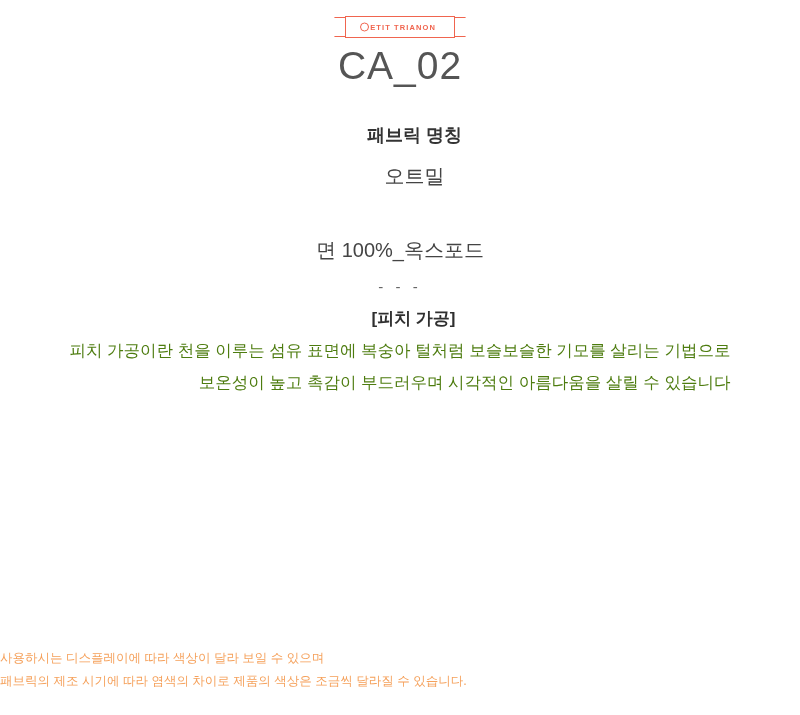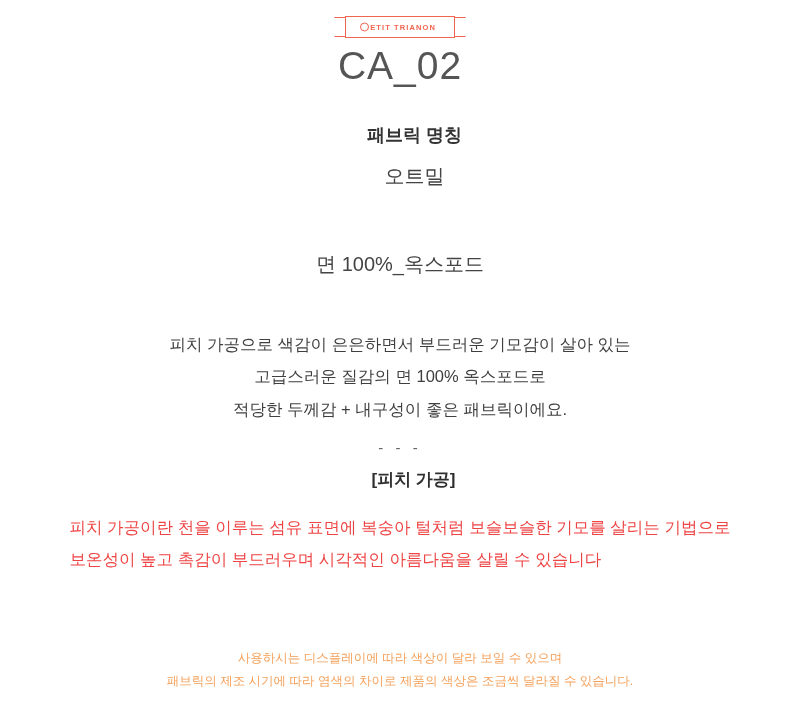--- a/index.html
+++ b/index.html
@@ -99,21 +99,21 @@
     line-height: 1.4;
   }
   .section-value {
     font-size: 20px;
     color: #444444;
     line-height: 1.4;
   }
   .sp-name { margin-top: 38px; padding-left: 29px; }
   .sp-name-val { margin-top: 14px; }
   .sp-type { margin-top: 46px; }
-  .sp-type-val { margin-top: 14px; }
+  .sp-type-val { }
 
   
   .desc {
     margin-top: 50px;
     text-align: center;
     font-size: 16.5px;
     color: #3f3f3f;
     line-height: 1.95;
   }
   .divider {
@@ -125,34 +125,33 @@
   }
   .peach-heading {
     margin-top: 12px;
     font-size: 17px;
     font-weight: bold;
     color: #2f2f2f;
     text-align: center;
     margin-left: 27px;
   }
   .peach-body {
-    margin-top: 20px;
-    text-align: left;
+    margin-top: 4px;
+    text-align: right;
     font-size: 16.5px;
-    color: #ef4444;
+    color: #4d7c0f;
     line-height: 1.95;
   }
 
   
   .notice {
     position: absolute;
     left: 0;
     right: 0;
     bottom: 22px;
-    text-align: center;
     color: #f5a05a;
     font-size: 12.5px;
     line-height: 1.85;
   }
   .notice div { white-space: nowrap; }
 </style>
 </head>
 <body>
 
 <div class="page">
@@ -172,25 +171,20 @@
 
   <div class="section sp-name">
     <div class="section-heading">패브릭 명칭</div>
     <div class="section-value sp-name-val">오트밀</div>
   </div>
 
   <div class="section sp-type">
     <div class="section-value sp-type-val">면 100%_옥스포드</div>
   </div>
 
-  <div class="desc">
-    <div>피치 가공으로 색감이 은은하면서 부드러운 기모감이 살아 있는</div>
-    <div>고급스러운 질감의 면 100% 옥스포드로</div>
-    <div>적당한 두께감 + 내구성이 좋은 패브릭이에요.</div>
-  </div>
 
   <div class="divider">- - -</div>
 
   <div class="peach-heading">[피치 가공]</div>
 
   <div class="peach-body">
     <div>피치 가공이란 천을 이루는 섬유 표면에 복숭아 털처럼 보슬보슬한 기모를 살리는 기법으로</div>
     <div>보온성이 높고 촉감이 부드러우며 시각적인 아름다움을 살릴 수 있습니다</div>
   </div>
 

